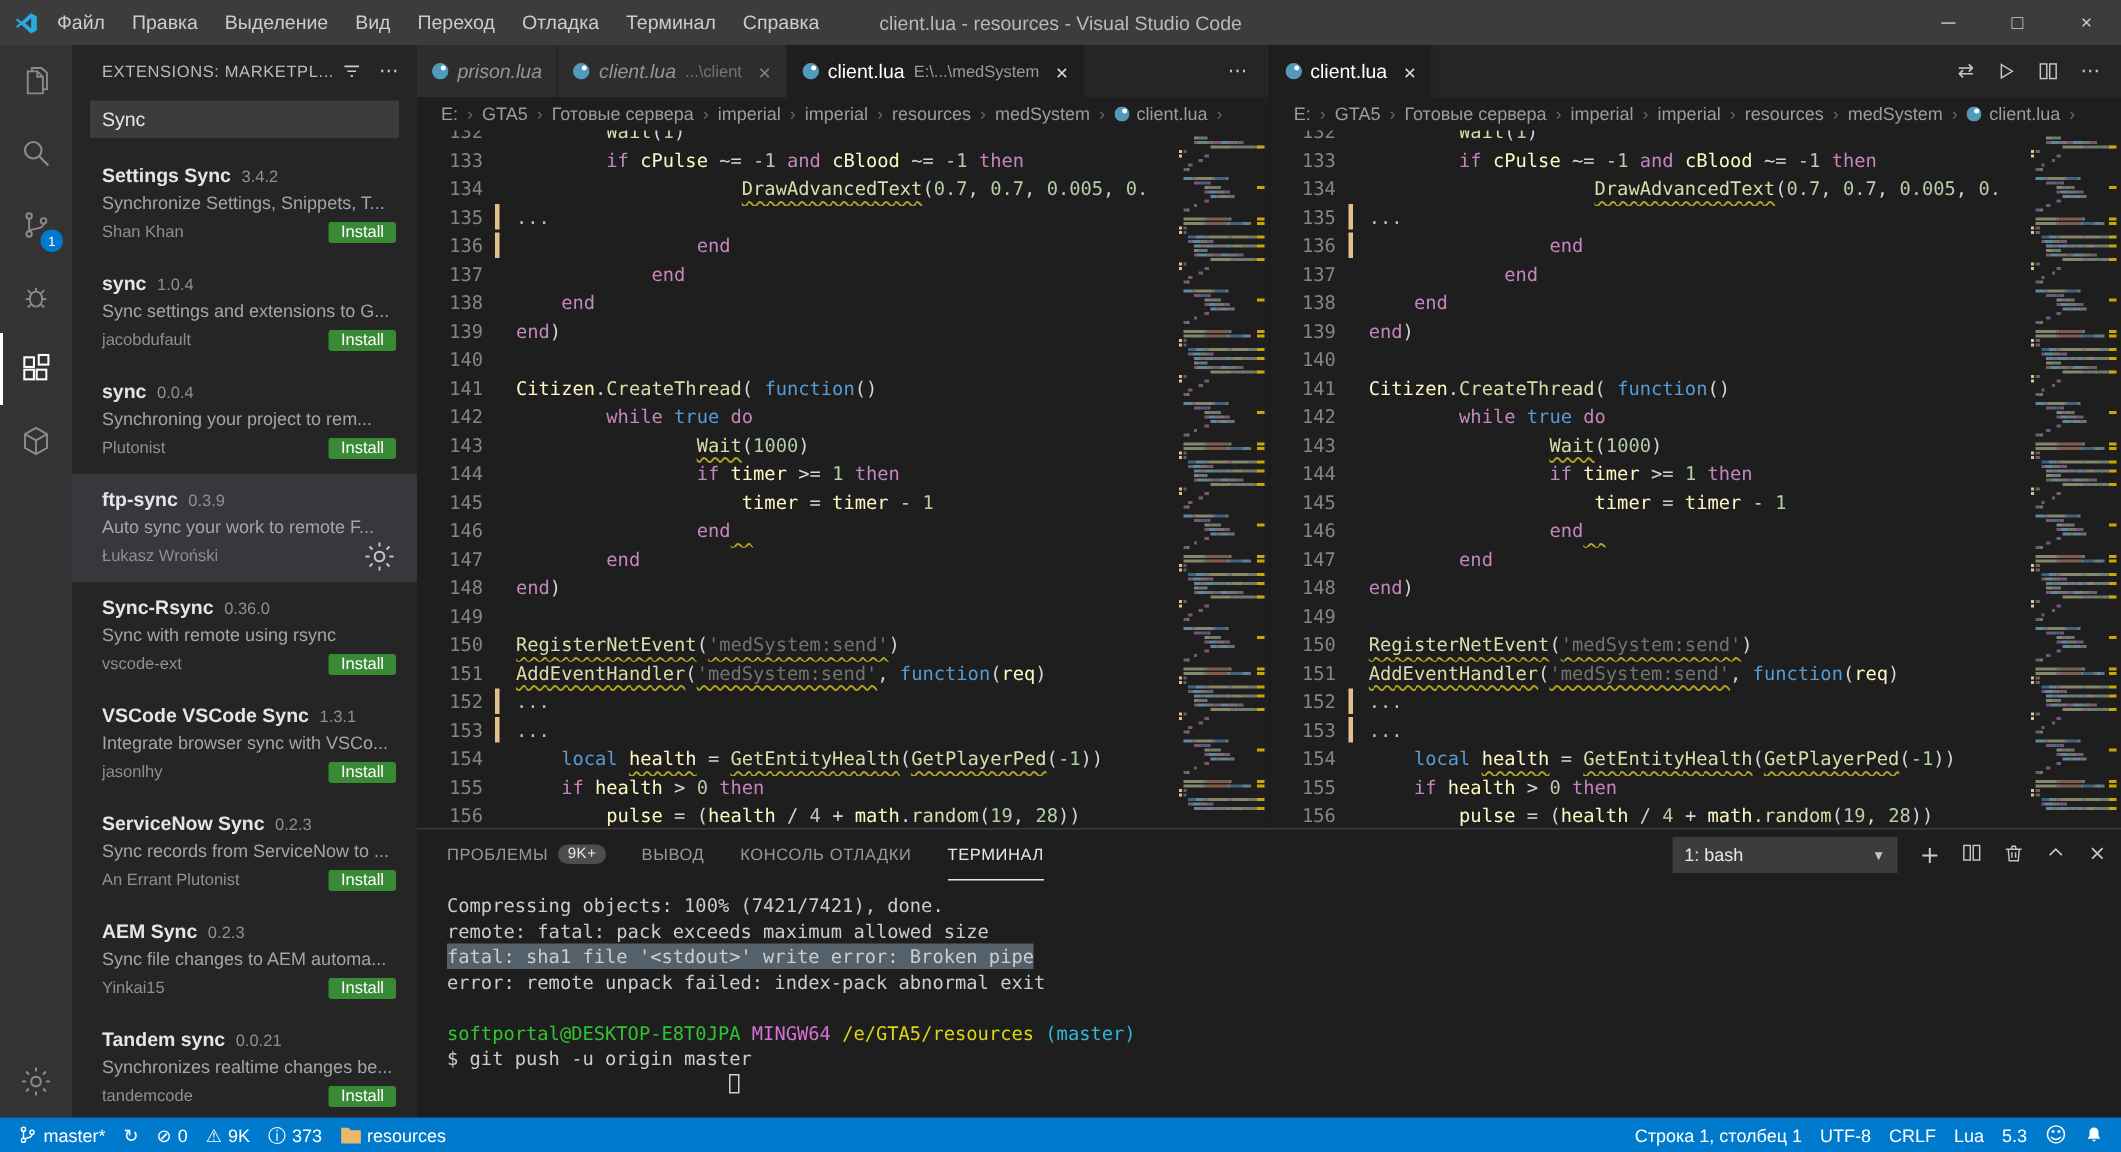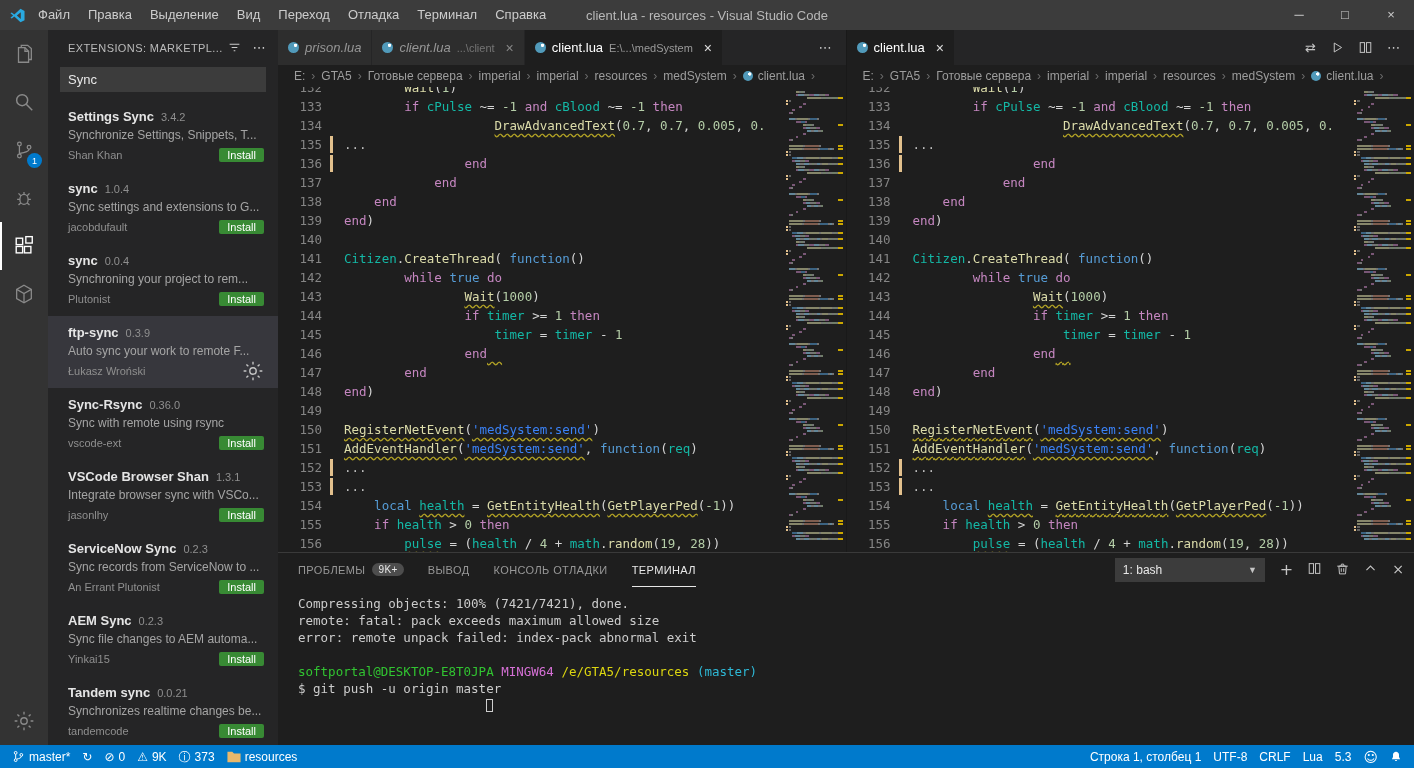--- a/index.html
+++ b/index.html
@@ -61,22 +61,22 @@
   .bc-sep{color:#6b6b6b}
   .bc-item{display:flex;align-items:center;cursor:pointer}
 
   .code-wrap{flex:1;position:relative;overflow:hidden;background:#1e1e1e}
   .code-lines{margin-top:-9px}
   .code-line{display:flex;white-space:pre;font:12.5px/19px "DejaVu Sans Mono",monospace;height:19px}
   .line-num{width:44px;flex:none;text-align:right;color:#858585}
   .gutter{width:22px;flex:none;position:relative}
   .gutter.mod::before{content:"";position:absolute;left:8px;top:1px;bottom:1px;width:3px;background:#e2c08d}
   .line-code{flex:none}
-  .tk-kw{color:#C586C0}.tk-kwb{color:#569CD6}.tk-fn{color:#DCDCAA}.tk-var{color:#14b8a6}
-  .tk-num{color:#B5CEA8}.tk-str{color:#3b82f6}.tk-pun{color:#D4D4D4}.tk-dim{color:#bdbdbd}
+  .tk-kw{color:#C586C0}.tk-kwb{color:#569CD6}.tk-fn{color:#DCDCAA}.tk-var{color:#fef9c3}
+  .tk-num{color:#B5CEA8}.tk-str{color:#737373}.tk-pun{color:#D4D4D4}.tk-dim{color:#bdbdbd}
   .sq,.tk-trail{text-decoration-line:underline;text-decoration-style:wavy;text-decoration-color:#b3a324;text-underline-offset:2.5px}
 
   .minimap{position:absolute;top:0;right:0;bottom:0;width:60px;background:#1e1e1e;padding:4px 0 0 3px;cursor:pointer}
   .mm-row{height:2px;margin-bottom:1px;display:flex;position:relative}
   .mm-seg{height:2px;display:inline-block;opacity:.55;flex:none}
   .mm-seg.blank{opacity:0}
   .c-kw{background:#C586C0}.c-kwb{background:#569CD6}.c-fn{background:#DCDCAA}.c-var{background:#9CDCFE}
   .c-num{background:#B5CEA8}.c-str{background:#CE9178}.c-pun{background:#bcbcbc}.c-dim{background:#9b9b9b}
   .mm-mod{position:absolute;left:-3px;top:0;width:2px;height:2px;background:#e2c08d}
   .mm-warn{position:absolute;right:3px;top:0;width:5px;height:2px;background:#cca700}
@@ -263,21 +263,21 @@
               <span class="ext-ver">0.36.0</span>
             </div>
             <div class="ext-desc">Sync with remote using rsync</div>
             <div class="ext-r3">
               <span class="ext-author">vscode-ext</span>
               <span class="ext-install">Install</span>
             </div>
           </div>
           <div class="ext-item">
             <div class="ext-r1">
-              <span class="ext-name">VSCode Browser Shan</span>
+              <span class="ext-name">VSCode VSCode Sync</span>
               <span class="ext-ver">1.3.1</span>
             </div>
             <div class="ext-desc">Integrate browser sync with VSCo...</div>
             <div class="ext-r3">
               <span class="ext-author">jasonlhy</span>
               <span class="ext-install">Install</span>
             </div>
           </div>
           <div class="ext-item">
             <div class="ext-r1">
@@ -2600,20 +2600,21 @@
                 </span>
                 <span class="panel-act" style="display: flex;">
                   <span class="glyph" style="font-size:14px">×</span>
                 </span>
               </span>
           </div>
         </div>
         <div class="terminal" id="terminal">
             <div class="t-line"><span class="t-fg">Compressing objects: 100% (7421/7421), done.</span></div>
             <div class="t-line"><span class="t-fg">remote: fatal: pack exceeds maximum allowed size</span></div>
+            <div class="t-line sel"><span class="t-fg">fatal: sha1 file '&lt;stdout&gt;' write error: Broken pipe</span></div>
             <div class="t-line"><span class="t-fg">error: remote unpack failed: index-pack abnormal exit</span></div>
             <div class="t-line"></div>
             <div class="t-line"><span class="t-green">softportal@DESKTOP-E8T0JPA </span><span class="t-magenta">MINGW64 </span><span class="t-yellow">/e/GTA5/resources </span><span class="t-cyan">(master)</span></div>
             <div class="t-line"><span class="t-fg">$ git push -u origin master</span></div>
             <div class="t-line"><span class="t-pad">                         </span><span class="t-cursor"></span></div>
           </div>
       </div>
     </div>
   </div>
 

